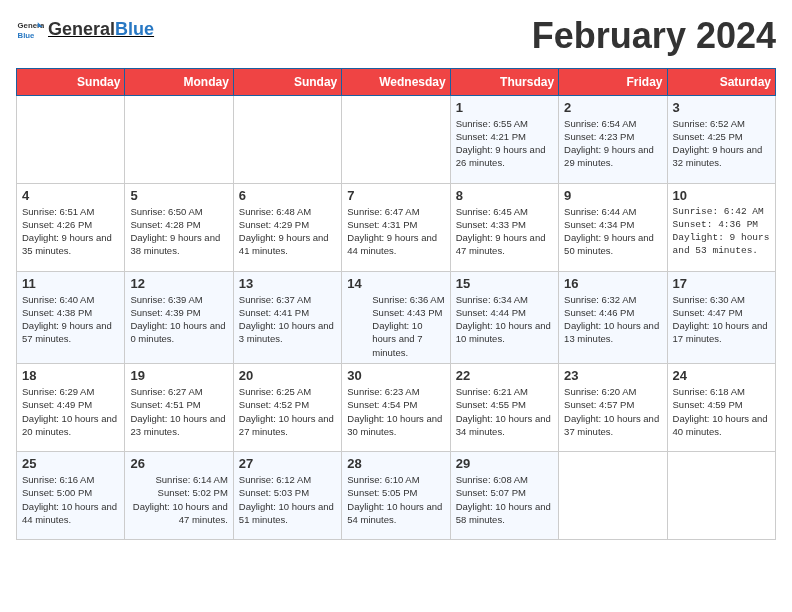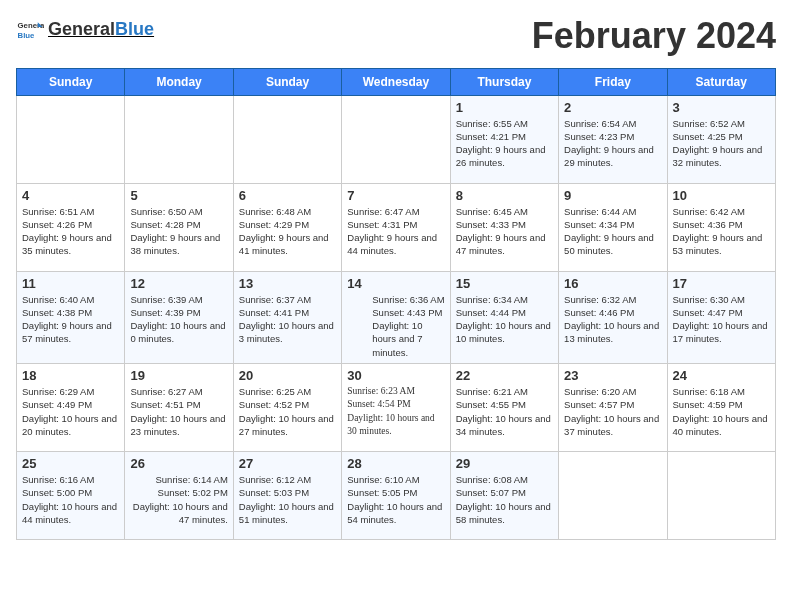--- a/index.html
+++ b/index.html
@@ -45,26 +45,26 @@
     .subtitle {
       font-size: 16px;
       color: #555;
     }
     table {
       width: 100%;
       border-collapse: collapse;
       table-layout: fixed;
     }
     thead tr th {
-      background-color: #3b82f6;
+      background-color: #ef4444;
       color: #fff;
       font-size: 12px;
       font-weight: bold;
       padding: 6px 4px;
-      text-align: center;
+      text-align: right;
       border: 1px solid #1a5fa0;
     }
     tbody tr td {
       vertical-align: top;
       border: 1px solid #ccc;
       padding: 4px 5px;
       font-size: 10px;
       color: #333;
       height: 88px;
       background: #fff;
@@ -179,21 +179,21 @@
 Daylight: 9 hours and 47 minutes.</div>
         </td>
         <td>
           <span class="day-number">9</span>
           <div class="day-info" style="white-space: pre-line;">Sunrise: 6:44 AM
 Sunset: 4:34 PM
 Daylight: 9 hours and 50 minutes.</div>
         </td>
         <td>
           <span class="day-number">10</span>
-          <div class="day-info" style="white-space: pre-line;">Sunrise: 6:42 AM
+          <div class="day-info" style="white-space: pre-line; font-family: Liberation Mono, monospace;">Sunrise: 6:42 AM
 Sunset: 4:36 PM
 Daylight: 9 hours and 53 minutes.</div>
         </td>
       </tr>
       <tr>
         <td>
           <span class="day-number">11</span>
           <div class="day-info" style="white-space: pre-line;">Sunrise: 6:40 AM
 Sunset: 4:38 PM
 Daylight: 9 hours and 57 minutes.</div>
@@ -249,21 +249,21 @@
 Daylight: 10 hours and 23 minutes.</div>
         </td>
         <td>
           <span class="day-number">20</span>
           <div class="day-info" style="white-space: pre-line;">Sunrise: 6:25 AM
 Sunset: 4:52 PM
 Daylight: 10 hours and 27 minutes.</div>
         </td>
         <td>
           <span class="day-number">30</span>
-          <div class="day-info" style="white-space: pre-line; font-family: Liberation Serif, serif;">Sunrise: 6:23 AM
+          <div class="day-info" style="white-space: pre-line;">Sunrise: 6:23 AM
 Sunset: 4:54 PM
 Daylight: 10 hours and 30 minutes.</div>
         </td>
         <td>
           <span class="day-number">22</span>
           <div class="day-info" style="white-space: pre-line;">Sunrise: 6:21 AM
 Sunset: 4:55 PM
 Daylight: 10 hours and 34 minutes.</div>
         </td>
         <td>

